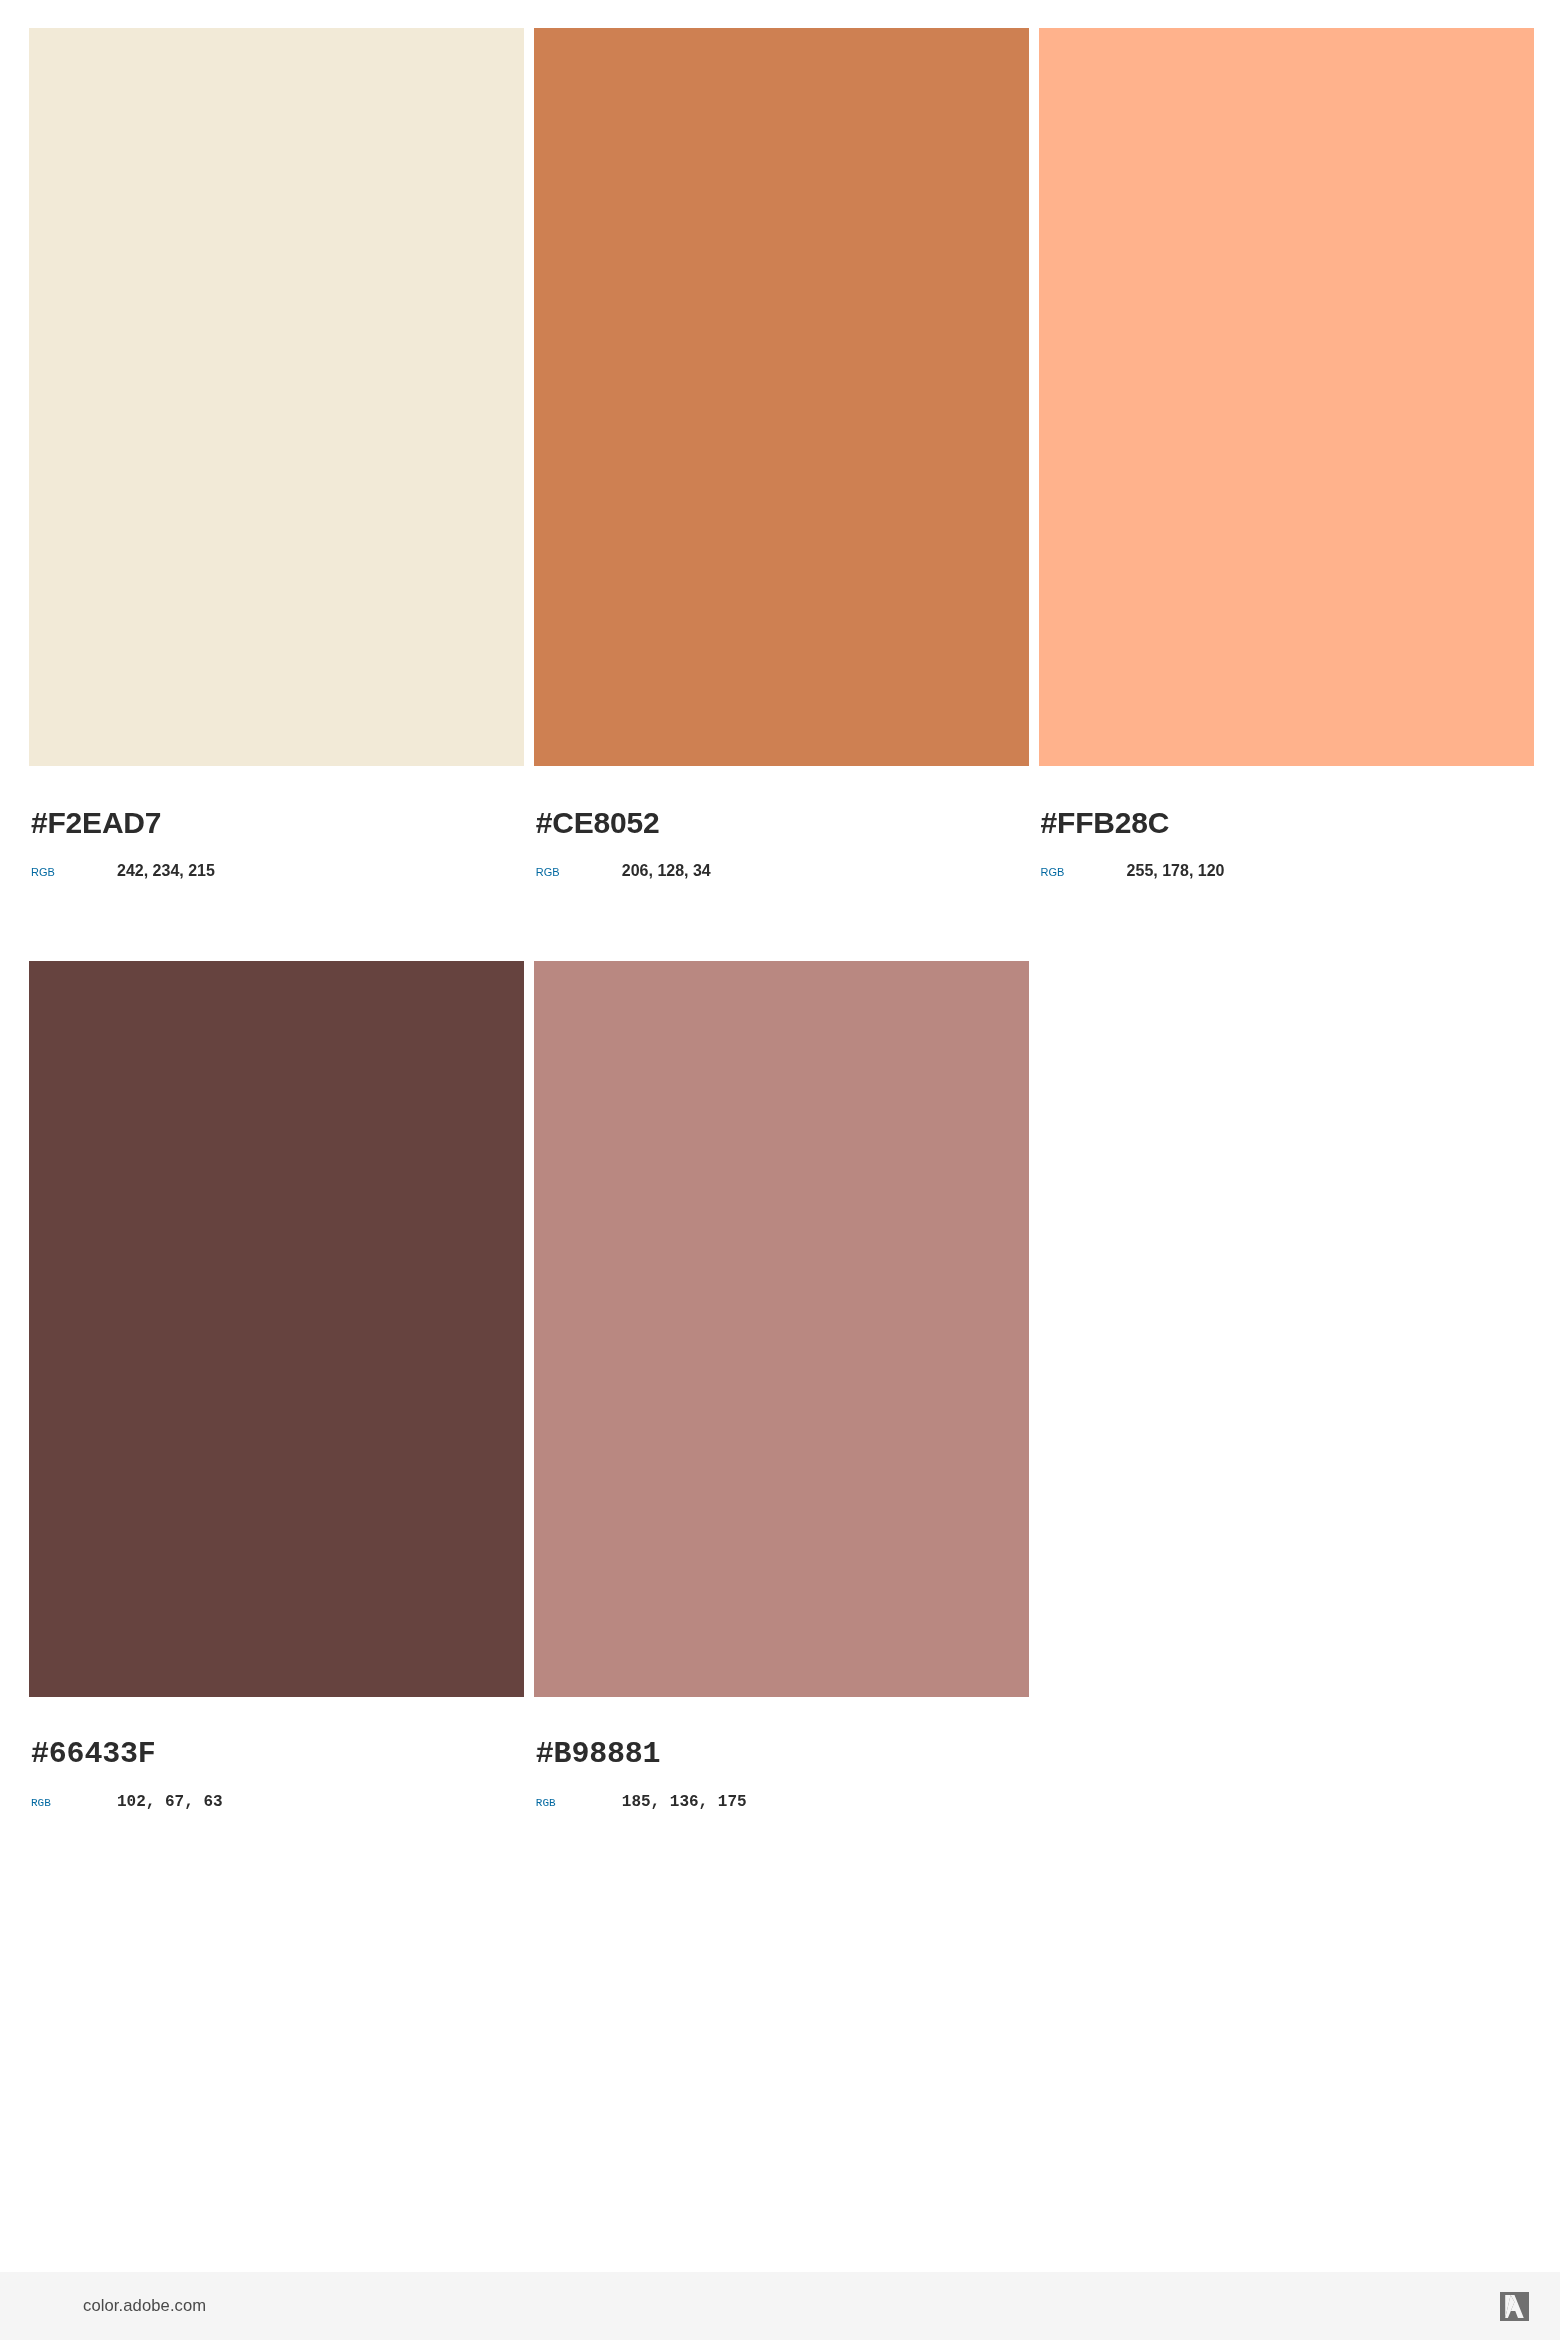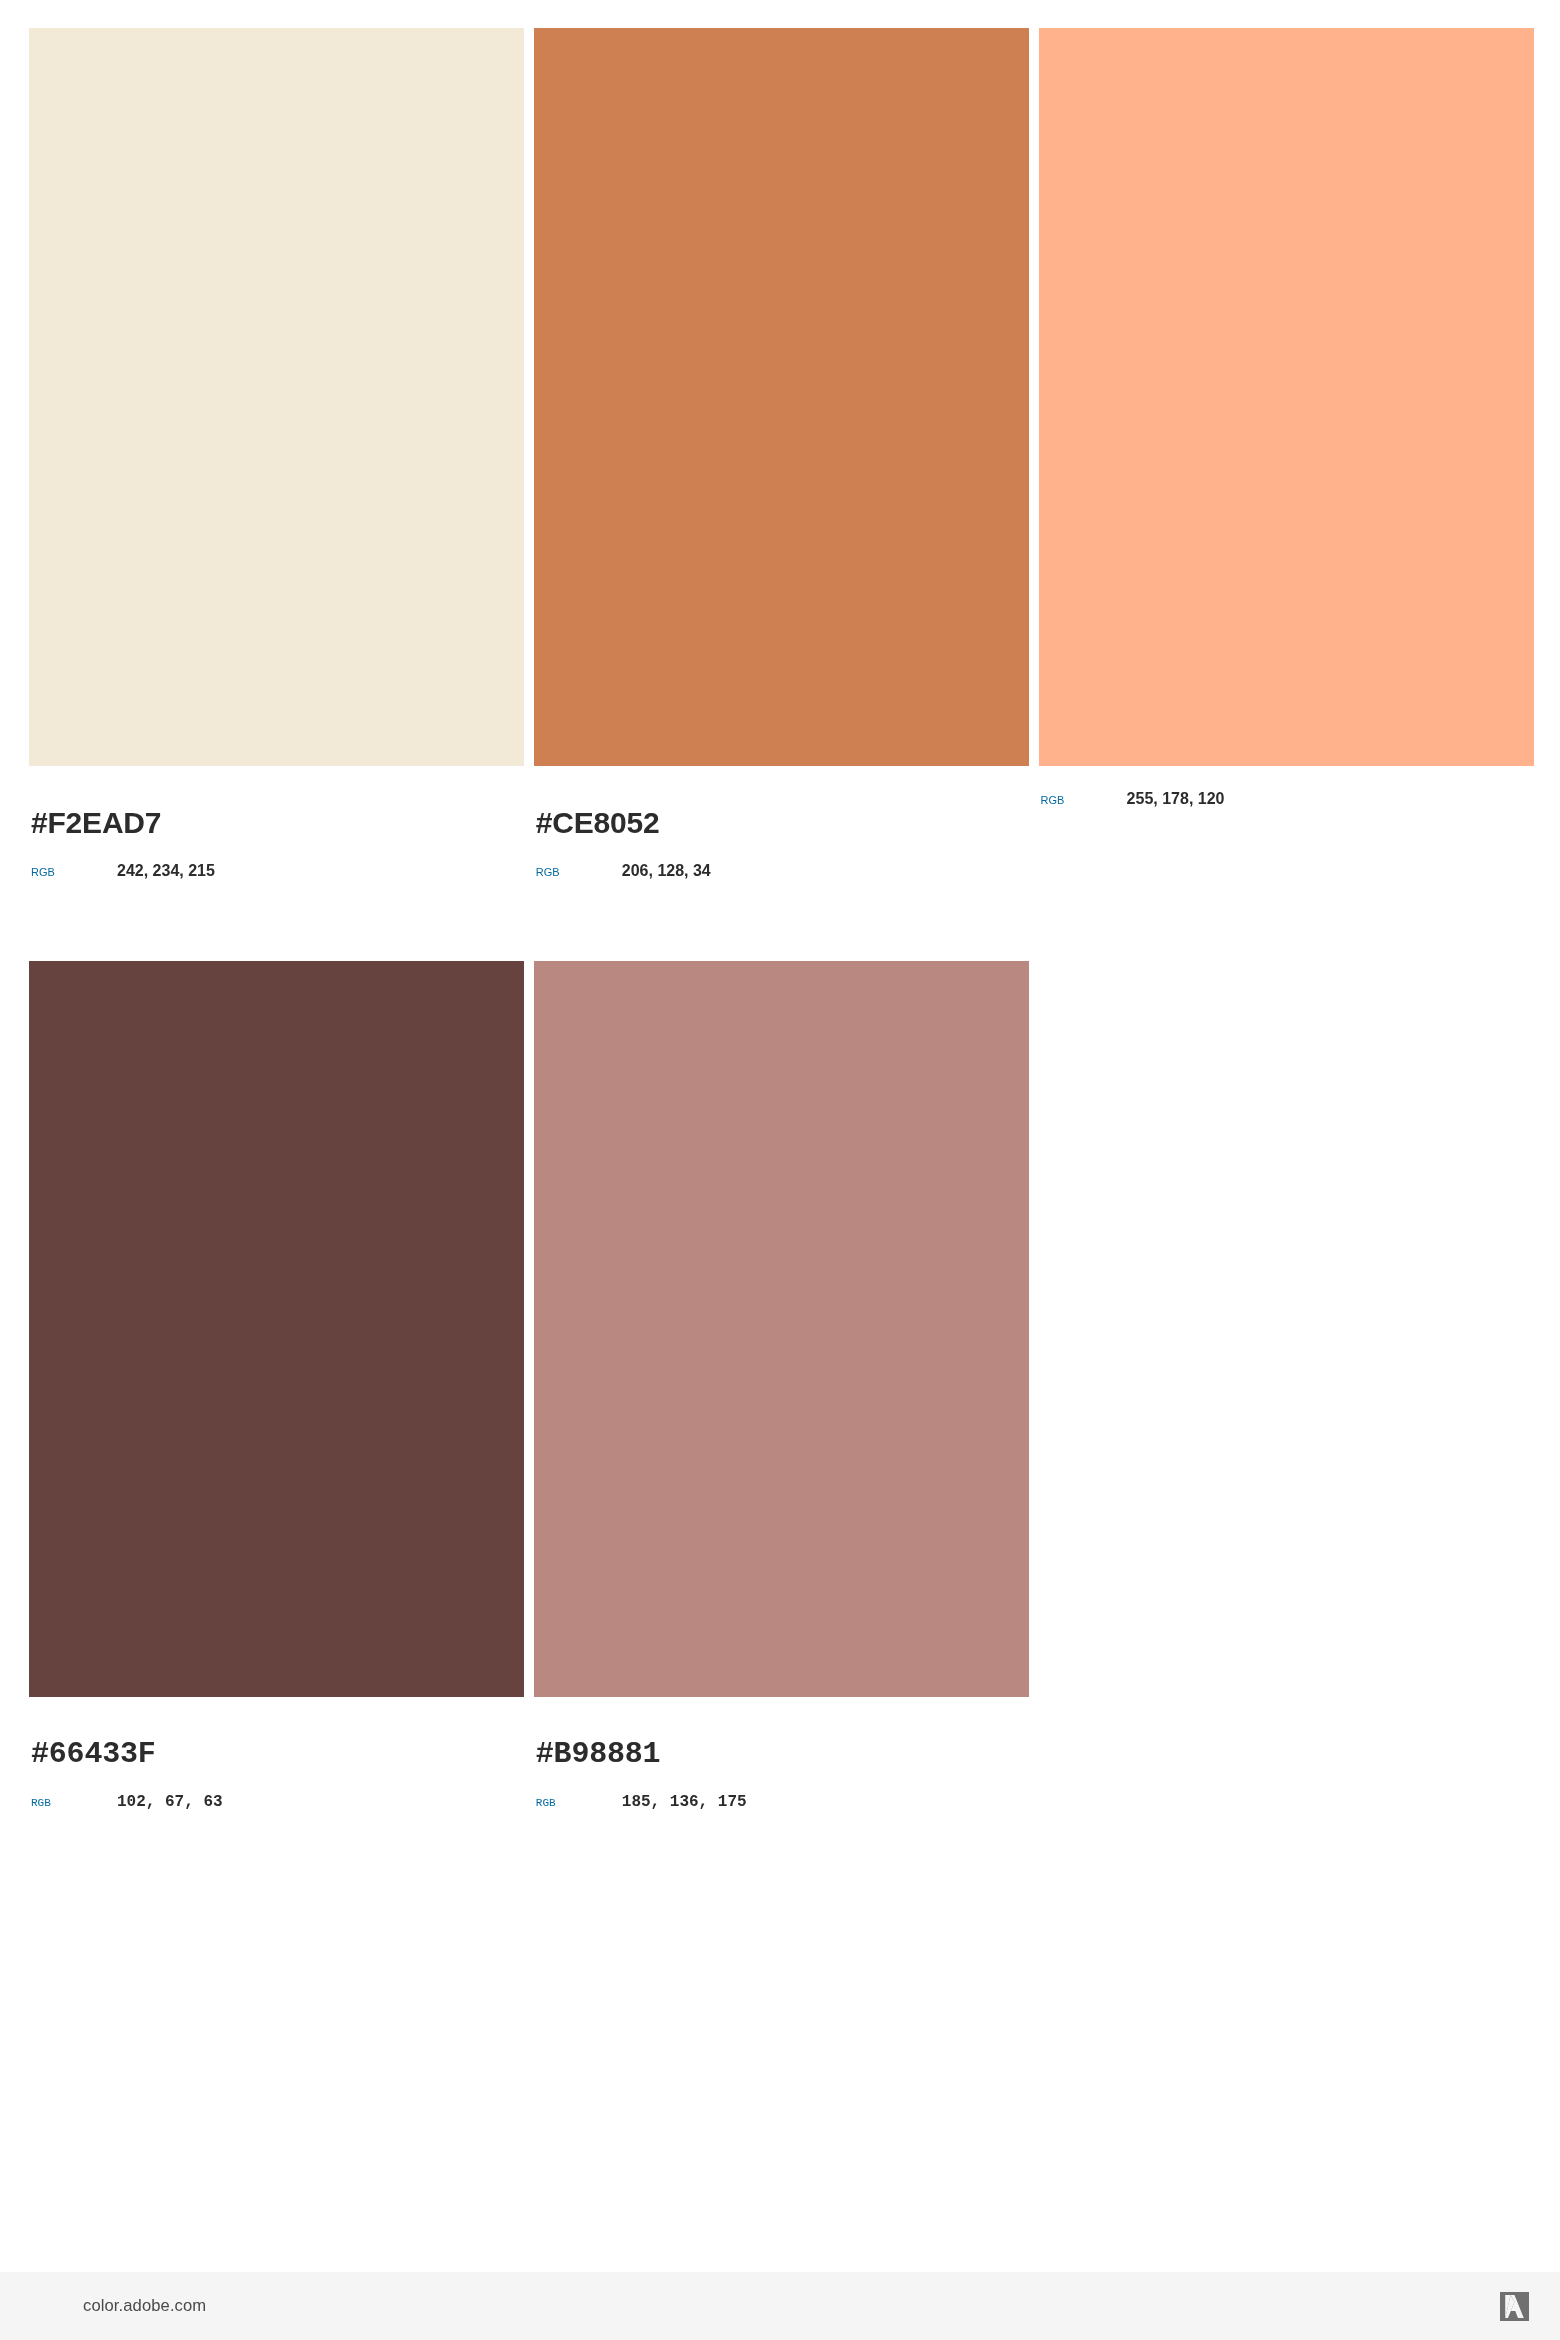--- a/index.html
+++ b/index.html
@@ -146,20 +146,21 @@
           <div class="rgb-line">
             <span class="rgb-key">RGB</span>
             <span class="rgb-value">206, 128, 34</span>
           </div>
         </div>
       </div>
 
       <div class="swatch-cell">
         <div class="swatch-chip" style="background-color: rgb(255, 178, 140);"></div>
         <div class="swatch-info">
+          <div class="hex-label">#FFB28C</div>
           <div class="rgb-line">
             <span class="rgb-key">RGB</span>
             <span class="rgb-value">255, 178, 120</span>
           </div>
         </div>
       </div>
 
     </div>
 
     <div class="swatch-row row-2">

